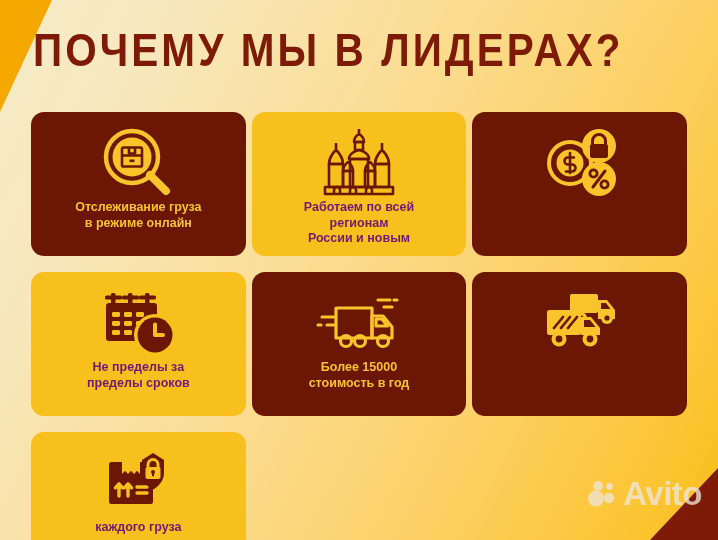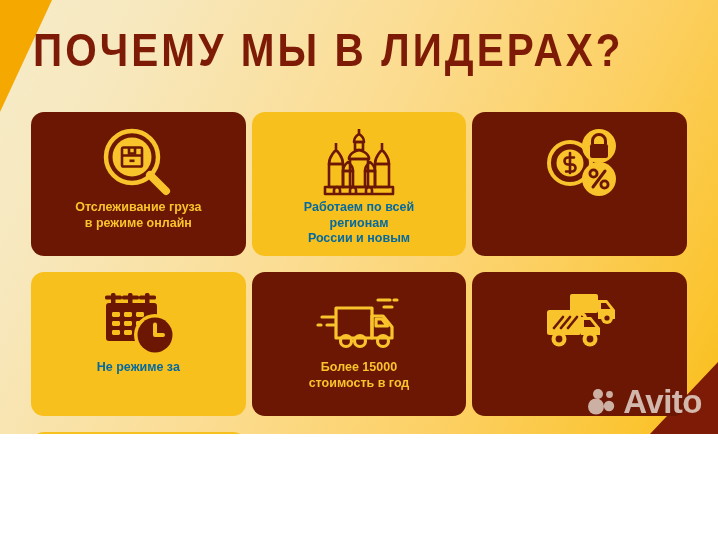--- a/index.html
+++ b/index.html
@@ -8,21 +8,21 @@
   }
   body {
     width: 718px;
     height: 540px;
     overflow: hidden;
     font-family: "Liberation Sans", "DejaVu Sans", sans-serif;
   }
   #poster {
     position: relative;
     width: 718px;
-    height: 434px;
+    height: 540px;
     overflow: hidden;
     background: linear-gradient(118deg, #f6ecc9 0%, #f7e8be 16%, #fbdd94 44%, #fcd064 70%, #fbc42f 92%, #f9bd18 100%);
   }
   
   .wedge-tl {
     position: absolute;
     top: 0; left: 0;
     width: 0; height: 0;
     border-top: 112px solid #f5a800;
     border-right: 52px solid transparent;
@@ -80,27 +80,27 @@
   }
   .card .cap {
     text-align: center;
     font-size: 12.5px;
     line-height: 15.5px;
     font-weight: 700;
     padding: 0 6px;
     margin-top: -2px;
   }
   .card.dark  .cap { color: #f9c32c; }
-  .card.light .cap { color: #0369a1; }
+  .card.light .cap { color: #701a75; }
   .card .cap span { display: block; white-space: nowrap; }
   
   .avito {
     position: absolute;
     right: 16px;
-    bottom: 16px;
+    bottom: 30px;
     display: flex;
     align-items: center;
     gap: 6px;
     opacity: 0.78;
   }
   .avito .mark { display: block; }
   .avito .word {
     font-size: 33px;
     line-height: 33px;
     font-weight: 700;
@@ -216,21 +216,22 @@
             <rect x="39" y="35" width="8" height="5" rx="1.4"></rect>
             <rect x="15" y="44" width="8" height="5" rx="1.4"></rect>
             <rect x="27" y="44" width="8" height="5" rx="1.4"></rect>
           </g>
           <circle cx="58" cy="49" r="21" fill="#f8c01c"></circle>
           <circle cx="58" cy="49" r="17.5" fill="#6b1704"></circle>
           <path d="M58 38.5V49h8" fill="none" stroke="#f8c01c" stroke-width="4" stroke-linecap="round" stroke-linejoin="round"></path>
         </svg>
       </div>
       <div class="cap">
-        <span>Не режиме за</span>
+        <span>Не пределы за</span>
+        <span>пределы сроков</span>
       </div>
     </div>
 
     <div class="card dark">
       <div class="ico">
         <svg width="86" height="74" viewBox="0 0 86 74">
           <g fill="none" stroke="#f9c32c" stroke-width="3.2" stroke-linecap="round" stroke-linejoin="round">
             <path d="M20 22h36v30H20z"></path>
             <path d="M56 30h11l9 11v11H56z"></path>
             <path d="M60 33h6l5.5 7H60z"></path>
@@ -302,20 +303,21 @@
           </g>
           <path d="M47 16c0-0 9-6 9-6s9 6 9 6v12c0 10-9 15-9 15s-9-5-9-15z" fill="#f8c01c" transform="translate(0,-2)"></path>
           <path d="M45 14l11-7 11 7v13c0 11-11 16.5-11 16.5S45 38 45 27z" fill="#6b1704"></path>
           <path d="M51 21.5v-3a5 5 0 0110 0v3" fill="none" stroke="#f8c01c" stroke-width="3"></path>
           <rect x="48.5" y="21" width="15" height="12" rx="2" fill="#f8c01c"></rect>
           <circle cx="56" cy="26" r="2" fill="#6b1704"></circle>
           <rect x="55" y="26" width="2" height="4.2" fill="#6b1704"></rect>
         </svg>
       </div>
       <div class="cap">
+        <span>каждого груза</span>
       </div>
     </div>
 
   </div>
 
   <div class="avito">
     <svg class="mark" width="30" height="30" viewBox="0 0 30 30">
       <circle cx="9" cy="19.5" r="8" fill="#efe6dc" opacity="0.95"></circle>
       <circle cx="11" cy="7" r="5" fill="#efe6dc" opacity="0.95"></circle>
       <circle cx="22.5" cy="7.5" r="3.4" fill="#efe6dc" opacity="0.95"></circle>

